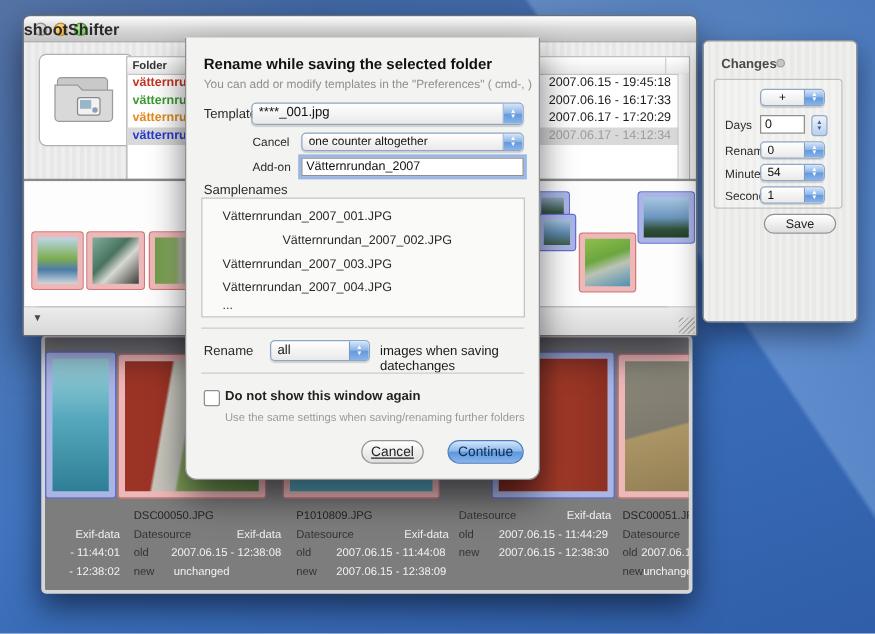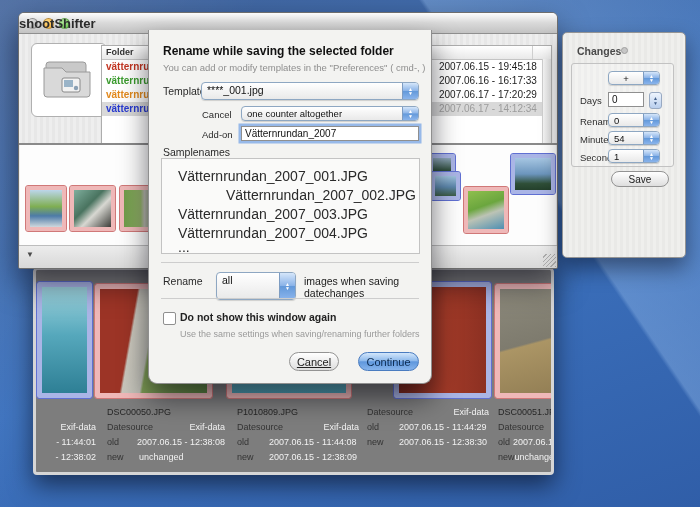--- a/index.html
+++ b/index.html
@@ -93,21 +93,21 @@
     border:1px solid #8ea7c2;border-radius:4px;box-shadow:0 1px 1px rgba(0,0,0,0.15);
     font-size:10.5px;color:#111;box-sizing:border-box;}
   .popup .txt{flex:1;padding:1px 5px;white-space:nowrap;overflow:hidden;}
   .popup .cap{width:15px;border-left:1px solid #7d9cc2;border-radius:0 3px 3px 0;
     background:linear-gradient(#d5e6fa,#8cb4e8 48%,#6399da 52%,#8ab4ec);
     display:flex;flex-direction:column;align-items:center;justify-content:center;color:#fff;font-size:5px;line-height:4.5px;}
   .popup.small{font-size:9.5px;}
   .tfield{background:#fff;border:1px solid #8f8f8f;font-size:10px;color:#111;padding:1px 3px;box-sizing:border-box;font-family:"Liberation Sans","DejaVu Sans",sans-serif;}
   #addon-field{box-shadow:0 0 0 2.5px rgba(120,165,230,0.75);}
   #samplebox{left:12px;top:128px;width:257px;height:94px;background:rgba(255,255,255,0.55);border:1px solid #c3c3c3;}
-  .sample{position:absolute;left:16px;font-size:14px;color:#2a2a2a;white-space:nowrap;}
+  .sample{position:absolute;left:16px;font-size:10px;color:#2a2a2a;white-space:nowrap;}
   .sep{position:absolute;left:12px;width:258px;height:1px;background:#cdcdcd;}
   .checkbox{position:absolute;width:11px;height:11px;background:#fff;border:1px solid #8f8f8f;border-radius:2px;}
   .btn{position:absolute;height:19px;border-radius:10px;font-size:11px;display:flex;align-items:center;justify-content:center;box-sizing:border-box;}
   .btn.cancel{background:linear-gradient(#ffffff,#dedede);border:1px solid #939393;color:#222;text-align:center;}
   .btn.primary{background:linear-gradient(#d2e6fb,#8fbaec 45%,#5f97dd 52%,#86b4ec);border:1px solid #4a7cc0;color:#0d2c52;}
 
   
   #changes{left:562px;top:32px;width:122px;height:224px;z-index:2;background:repeating-linear-gradient(90deg,#efefed 0 3px,#e9e9e7 3px 6px);
     border:1px solid #949494;border-radius:5px;box-shadow:0 10px 22px rgba(0,0,10,0.45);}
   #ch-title{left:14px;top:12px;font-size:10.5px;font-weight:bold;color:#4a4a4a;}
@@ -327,21 +327,21 @@
       <span class="sample" style="top:9px;">Vätternrundan_2007_001.JPG</span>
       <span class="sample" style="top:28px;margin-left:48px;">Vätternrundan_2007_002.JPG</span>
       <span class="sample" style="top:47px;">Vätternrundan_2007_003.JPG</span>
       <span class="sample" style="top:66px;">Vätternrundan_2007_004.JPG</span>
       <span class="sample" style="top:80px;">...</span>
     </div>
 
     <div class="sep" style="top:232px;"></div>
 
     <span class="abs sh-label" style="left:14px;top:245px;">Rename</span>
-    <div class="abs popup" style="left:67px;top:242px;width:80px;height:28px;">
+    <div class="abs popup" style="left:67px;top:242px;width:80px;height:17px;">
       <span class="txt">all</span>
       <span class="cap">
           <span>▲</span>
           <span>▼</span>
         </span>
     </div>
     <span class="abs sh-label" style="left:155px;top:245px;color:#1a1a1a;">images when saving datechanges</span>
 
     <div class="sep" style="top:268px;"></div>
 

